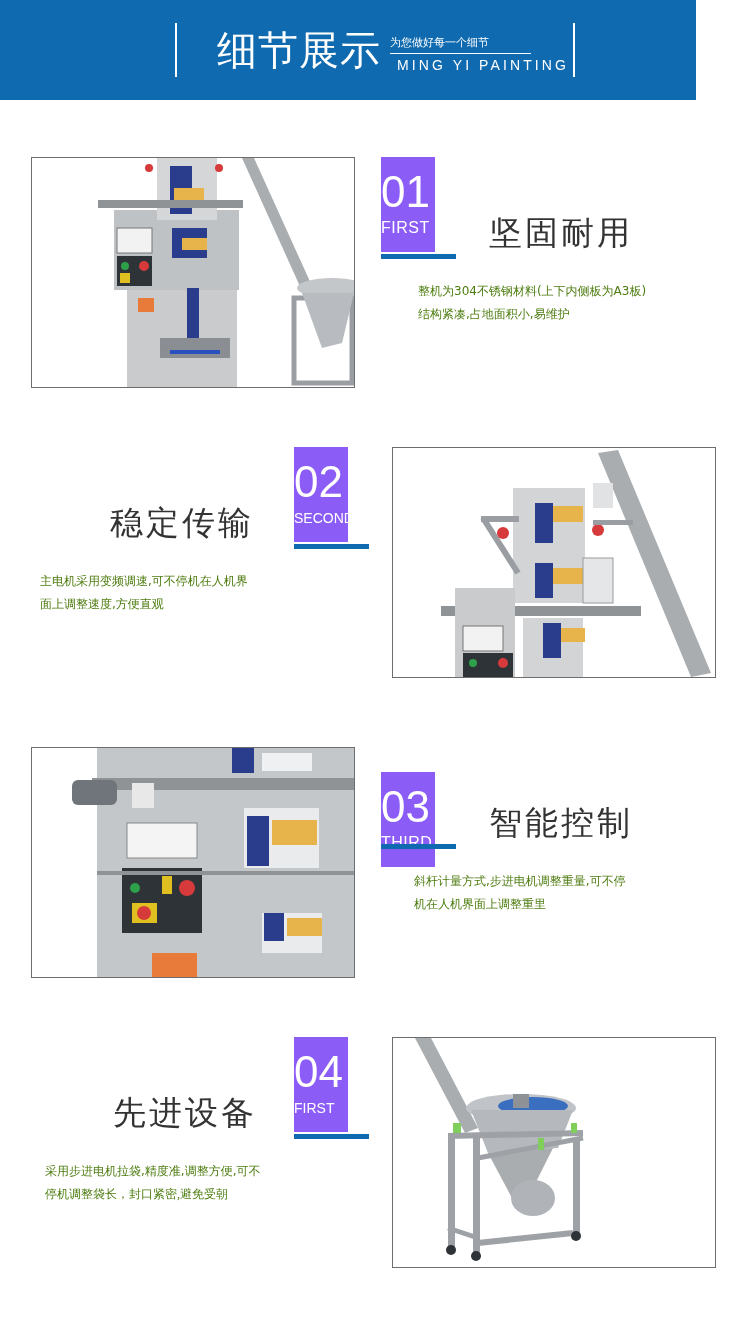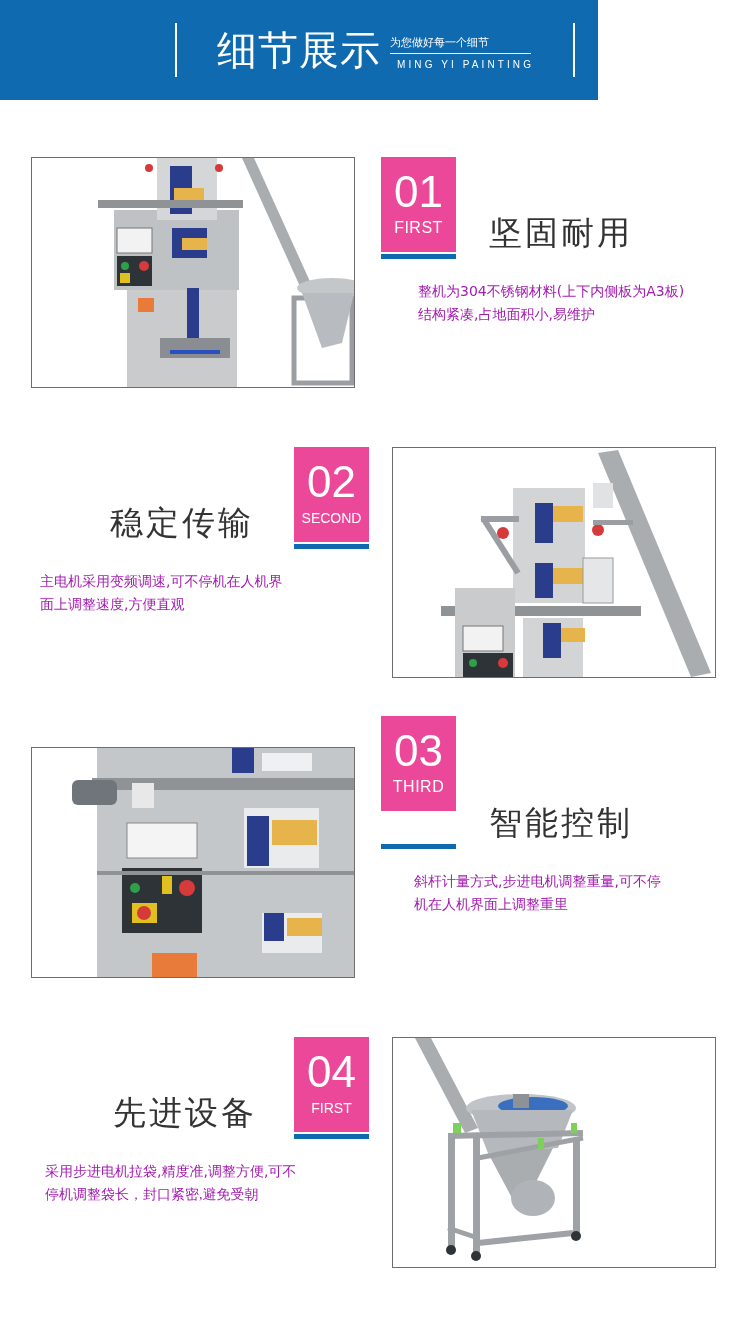--- a/index.html
+++ b/index.html
@@ -1,38 +1,38 @@
 <!DOCTYPE html>
 <html><head>
 <meta charset="utf-8">
 <style>
   html, body { margin: 0; padding: 0; background: #ffffff; }
   body { width: 750px; height: 1318px; position: relative; overflow: hidden;
          font-family: "DejaVu Sans", "Liberation Sans", sans-serif; }
 
-  .header { position: absolute; left: 0; top: 0; width: 598px; height: 100px; background: #0f6aaf; }
+  .header { position: absolute; left: 0; top: 0; width: 696px; height: 100px; background: #0f6aaf; }
   .header .vline { position: absolute; top: 23px; width: 2px; height: 54px; background: #ffffff; }
   .header .vline.l { left: 175px; }
   .header .vline.r { left: 573px; }
   .header .title { position: absolute; left: 217px; top: 26px; font-size: 40px; color: #fff; letter-spacing: 1px; line-height: 48px; font-weight: 300; }
   .header .sub { position: absolute; left: 390px; top: 33px; font-size: 11px; color: #fff; line-height: 20px; white-space: nowrap; }
   .header .subline { position: absolute; left: 390px; top: 53px; width: 141px; height: 1px; background: #fff; }
-  .header .eng { position: absolute; left: 397px; top: 59px; font-size: 10px; color: #fff; letter-spacing: 3.1px; line-height: 12px; font-family: "Liberation Sans", sans-serif; white-space: nowrap; }
+  .header .eng { position: absolute; left: 397px; top: 59px; font-size: 14px; color: #fff; letter-spacing: 3.1px; line-height: 12px; font-family: "Liberation Sans", sans-serif; white-space: nowrap; }
 
   .photo { position: absolute; width: 324px; height: 231px; border: 1px solid #6d6d6d; background: #fff; overflow: hidden; box-sizing: border-box; }
   .photo svg { display: block; }
 
-  .badge { position: absolute; width: 75px; height: 95px; background: #ec4899; color: #fff; text-align: center; }
+  .badge { position: absolute; width: 54px; height: 95px; background: #8b5cf6; color: #fff; text-align: left; }
   .badge .num { position: absolute; left: 0; right: 0; top: 10px; font-size: 44px; line-height: 50px; font-family: "Liberation Sans", sans-serif; font-weight: 300; }
   .badge .word { position: absolute; left: 0; right: 0; top: 61px; font-size: 16px; line-height: 20px; font-family: "Liberation Sans", sans-serif; letter-spacing: 0.5px; }
   .badge .word.small { font-size: 14px; letter-spacing: 0; }
   .badgebar { position: absolute; width: 75px; height: 5px; background: #0f6aaf; }
 
   .feat-title { position: absolute; font-size: 33px; line-height: 40px; color: #333333; letter-spacing: 3px; white-space: nowrap; }
-  .feat-desc { position: absolute; font-size: 14px; line-height: 23px; color: #a21caf; white-space: nowrap; }
+  .feat-desc { position: absolute; font-size: 12px; line-height: 23px; color: #4d7c0f; white-space: nowrap; }
 </style>
 </head>
 <body>
 
 <div class="header">
   <div class="vline l"></div>
   <div class="title">细节展示</div>
   <div class="sub">为您做好每一个细节</div>
   <div class="subline"></div>
   <div class="eng">MING YI PAINTING</div>
@@ -134,21 +134,21 @@
     <rect x="240" y="72" width="45" height="25" fill="#e6b44a"></rect>
     <rect x="200" y="0" width="22" height="25" fill="#2a3c8c"></rect>
     <rect x="230" y="5" width="50" height="18" fill="#eef0f2"></rect>
     <rect x="230" y="165" width="60" height="40" fill="#e9ebec"></rect>
     <rect x="232" y="165" width="20" height="28" fill="#2a3c8c"></rect>
     <rect x="255" y="170" width="35" height="18" fill="#e6b44a"></rect>
     <rect x="120" y="205" width="45" height="24" fill="#e87a3a"></rect>
     <line x1="65" y1="125" x2="322" y2="125" stroke="#8f9396" stroke-width="4"></line>
   </svg>
 </div>
-<div class="badge" style="left:381px; top:716px;">
+<div class="badge" style="left:381px; top:772px;">
   <div class="num">03</div>
   <div class="word">THIRD</div>
 </div>
 <div class="badgebar" style="left:381px; top:844px;"></div>
 <div class="feat-title" style="left:489px; top:803px;">智能控制</div>
 <div class="feat-desc" style="left:414px; top:870px;">斜杆计量方式,步进电机调整重量,可不停</div>
 <div class="feat-desc" style="left:414px; top:893px;">机在人机界面上调整重里</div>
 
 <div class="feat-title" style="left:113px; top:1093px;text-align:right;">先进设备</div>
 <div class="badge" style="left:294px; top:1037px;">

